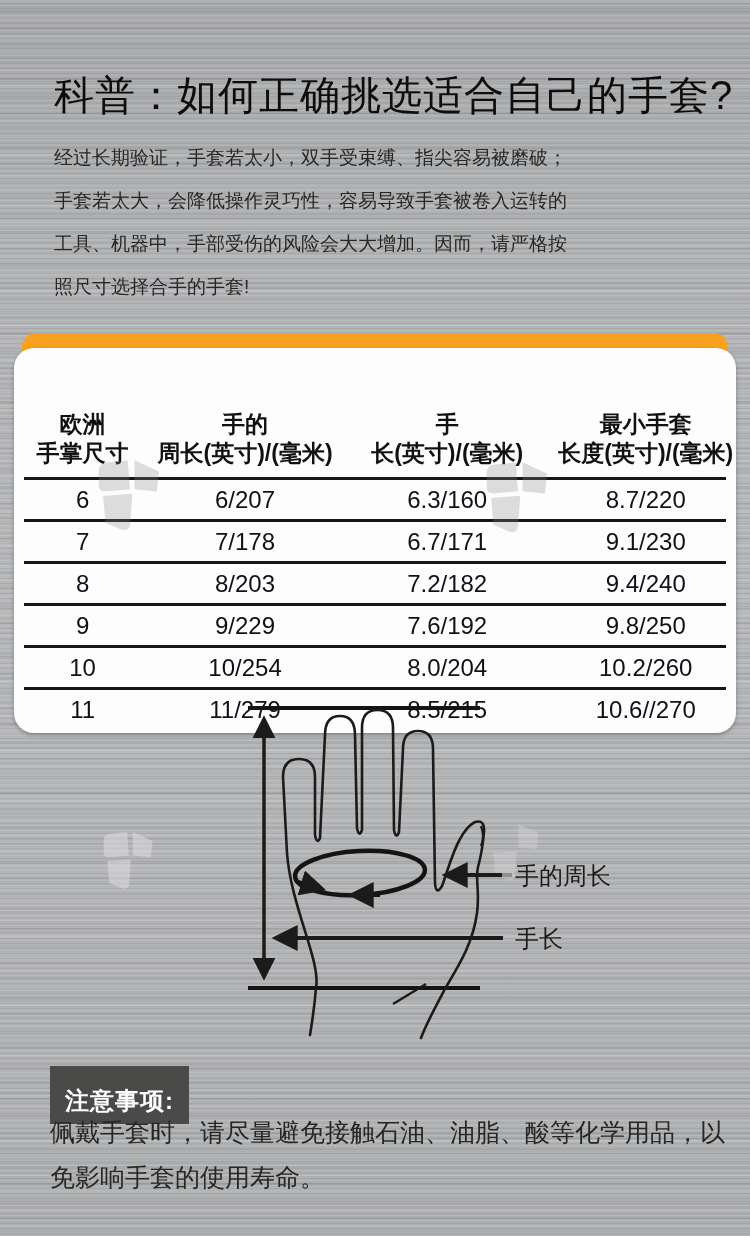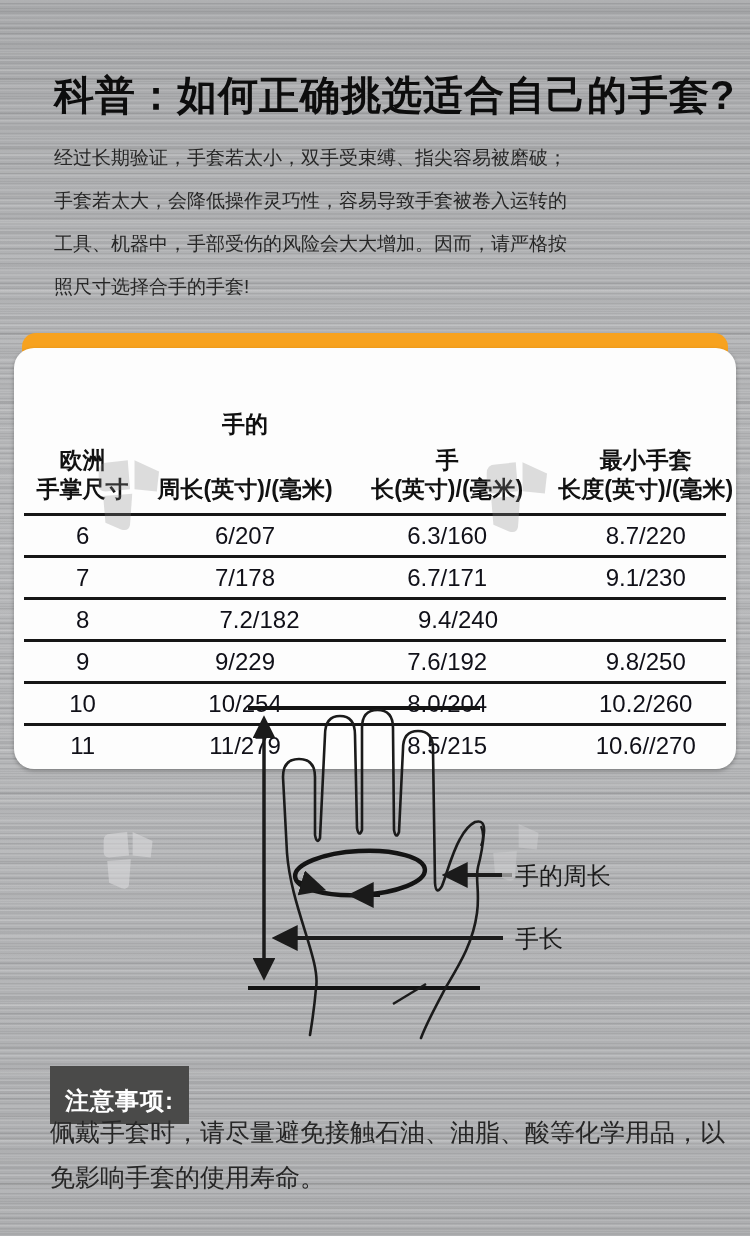--- a/index.html
+++ b/index.html
@@ -12,38 +12,38 @@
   .page::before {
     content:""; position:absolute; inset:0; z-index:0; pointer-events:none;
     background-image:
       repeating-linear-gradient(0deg, rgba(255,255,255,.10) 0 1px, rgba(0,0,0,0) 1px 2px, rgba(0,0,0,.06) 2px 3px, rgba(0,0,0,0) 3px 5px),
       repeating-linear-gradient(0deg, rgba(0,0,0,.05) 0 2px, rgba(0,0,0,0) 2px 9px, rgba(255,255,255,.09) 9px 11px, rgba(0,0,0,0) 11px 17px),
       repeating-linear-gradient(0deg, rgba(255,255,255,.05) 0 4px, rgba(0,0,0,.03) 4px 7px, rgba(0,0,0,0) 7px 23px);
   }
   .page > * { position:relative; z-index:1; }
 
   .title {
-    position:absolute; left:54px; top:68px; font-size:40px; font-weight:bold;
+    position:absolute; left:54px; top:68px; font-size:40px; font-weight:normal;
     color:#0d0d0d; letter-spacing:1px; white-space:nowrap;
   }
   .intro {
     position:absolute; left:54px; top:136px; font-size:19px; line-height:43px;
     color:#262626; white-space:nowrap;
   }
 
   
   .size-table { position:absolute; left:14px; top:333px; width:722px; }
   .accent-bar { height:30px; margin:0 8px; background:#F7A21F; border-radius:14px 14px 0 0; }
   .panel {
     position:relative; margin-top:-15px; background:#fdfdfd; border-radius:20px;
     padding:12px 0 4px; box-shadow:0 2px 4px rgba(0,0,0,.28);
   }
   .hd-row { display:flex; font-weight:bold; font-size:23px; color:#111; text-align:center;margin-top:48px; }
   .hd-cell { display:flex; flex-direction:column; justify-content:flex-end; padding:2px 0 9px; line-height:29px; }
-  .c1 { width:19%; } .c2 { width:26%;gap:36px; } .c3 { width:30%; } .c4 { width:25%; }
+  .c1 { width:19%; } .c2 { width:26%; } .c3 { width:30%; } .c4 { width:25%; }
   .sep { height:3px; background:#161616; margin:0 10px; }
   .d-row { display:flex; align-items:center; height:39px; font-size:24px; color:#101018; text-align:center; }
   .d-cell { white-space:nowrap; }
 
   
   .diagram { position:absolute; left:230px; top:695px; width:390px; height:350px; }
   .diagram text { font-family:"Liberation Sans","DejaVu Sans",sans-serif; fill:#1b1b1b; }
 
   
   .notice-title {
@@ -108,20 +108,21 @@
       <div class="sep"></div>
       <div class="d-row">
         <div class="d-cell c1">7</div>
         <div class="d-cell c2">7/178</div>
         <div class="d-cell c3">6.7/171</div>
         <div class="d-cell c4">9.1/230</div>
       </div>
       <div class="sep"></div>
       <div class="d-row">
         <div class="d-cell c1">8</div>
+        <div class="d-cell c2">8/203</div>
         <div class="d-cell c3">7.2/182</div>
         <div class="d-cell c4">9.4/240</div>
       </div>
       <div class="sep"></div>
       <div class="d-row">
         <div class="d-cell c1">9</div>
         <div class="d-cell c2">9/229</div>
         <div class="d-cell c3">7.6/192</div>
         <div class="d-cell c4">9.8/250</div>
       </div>

